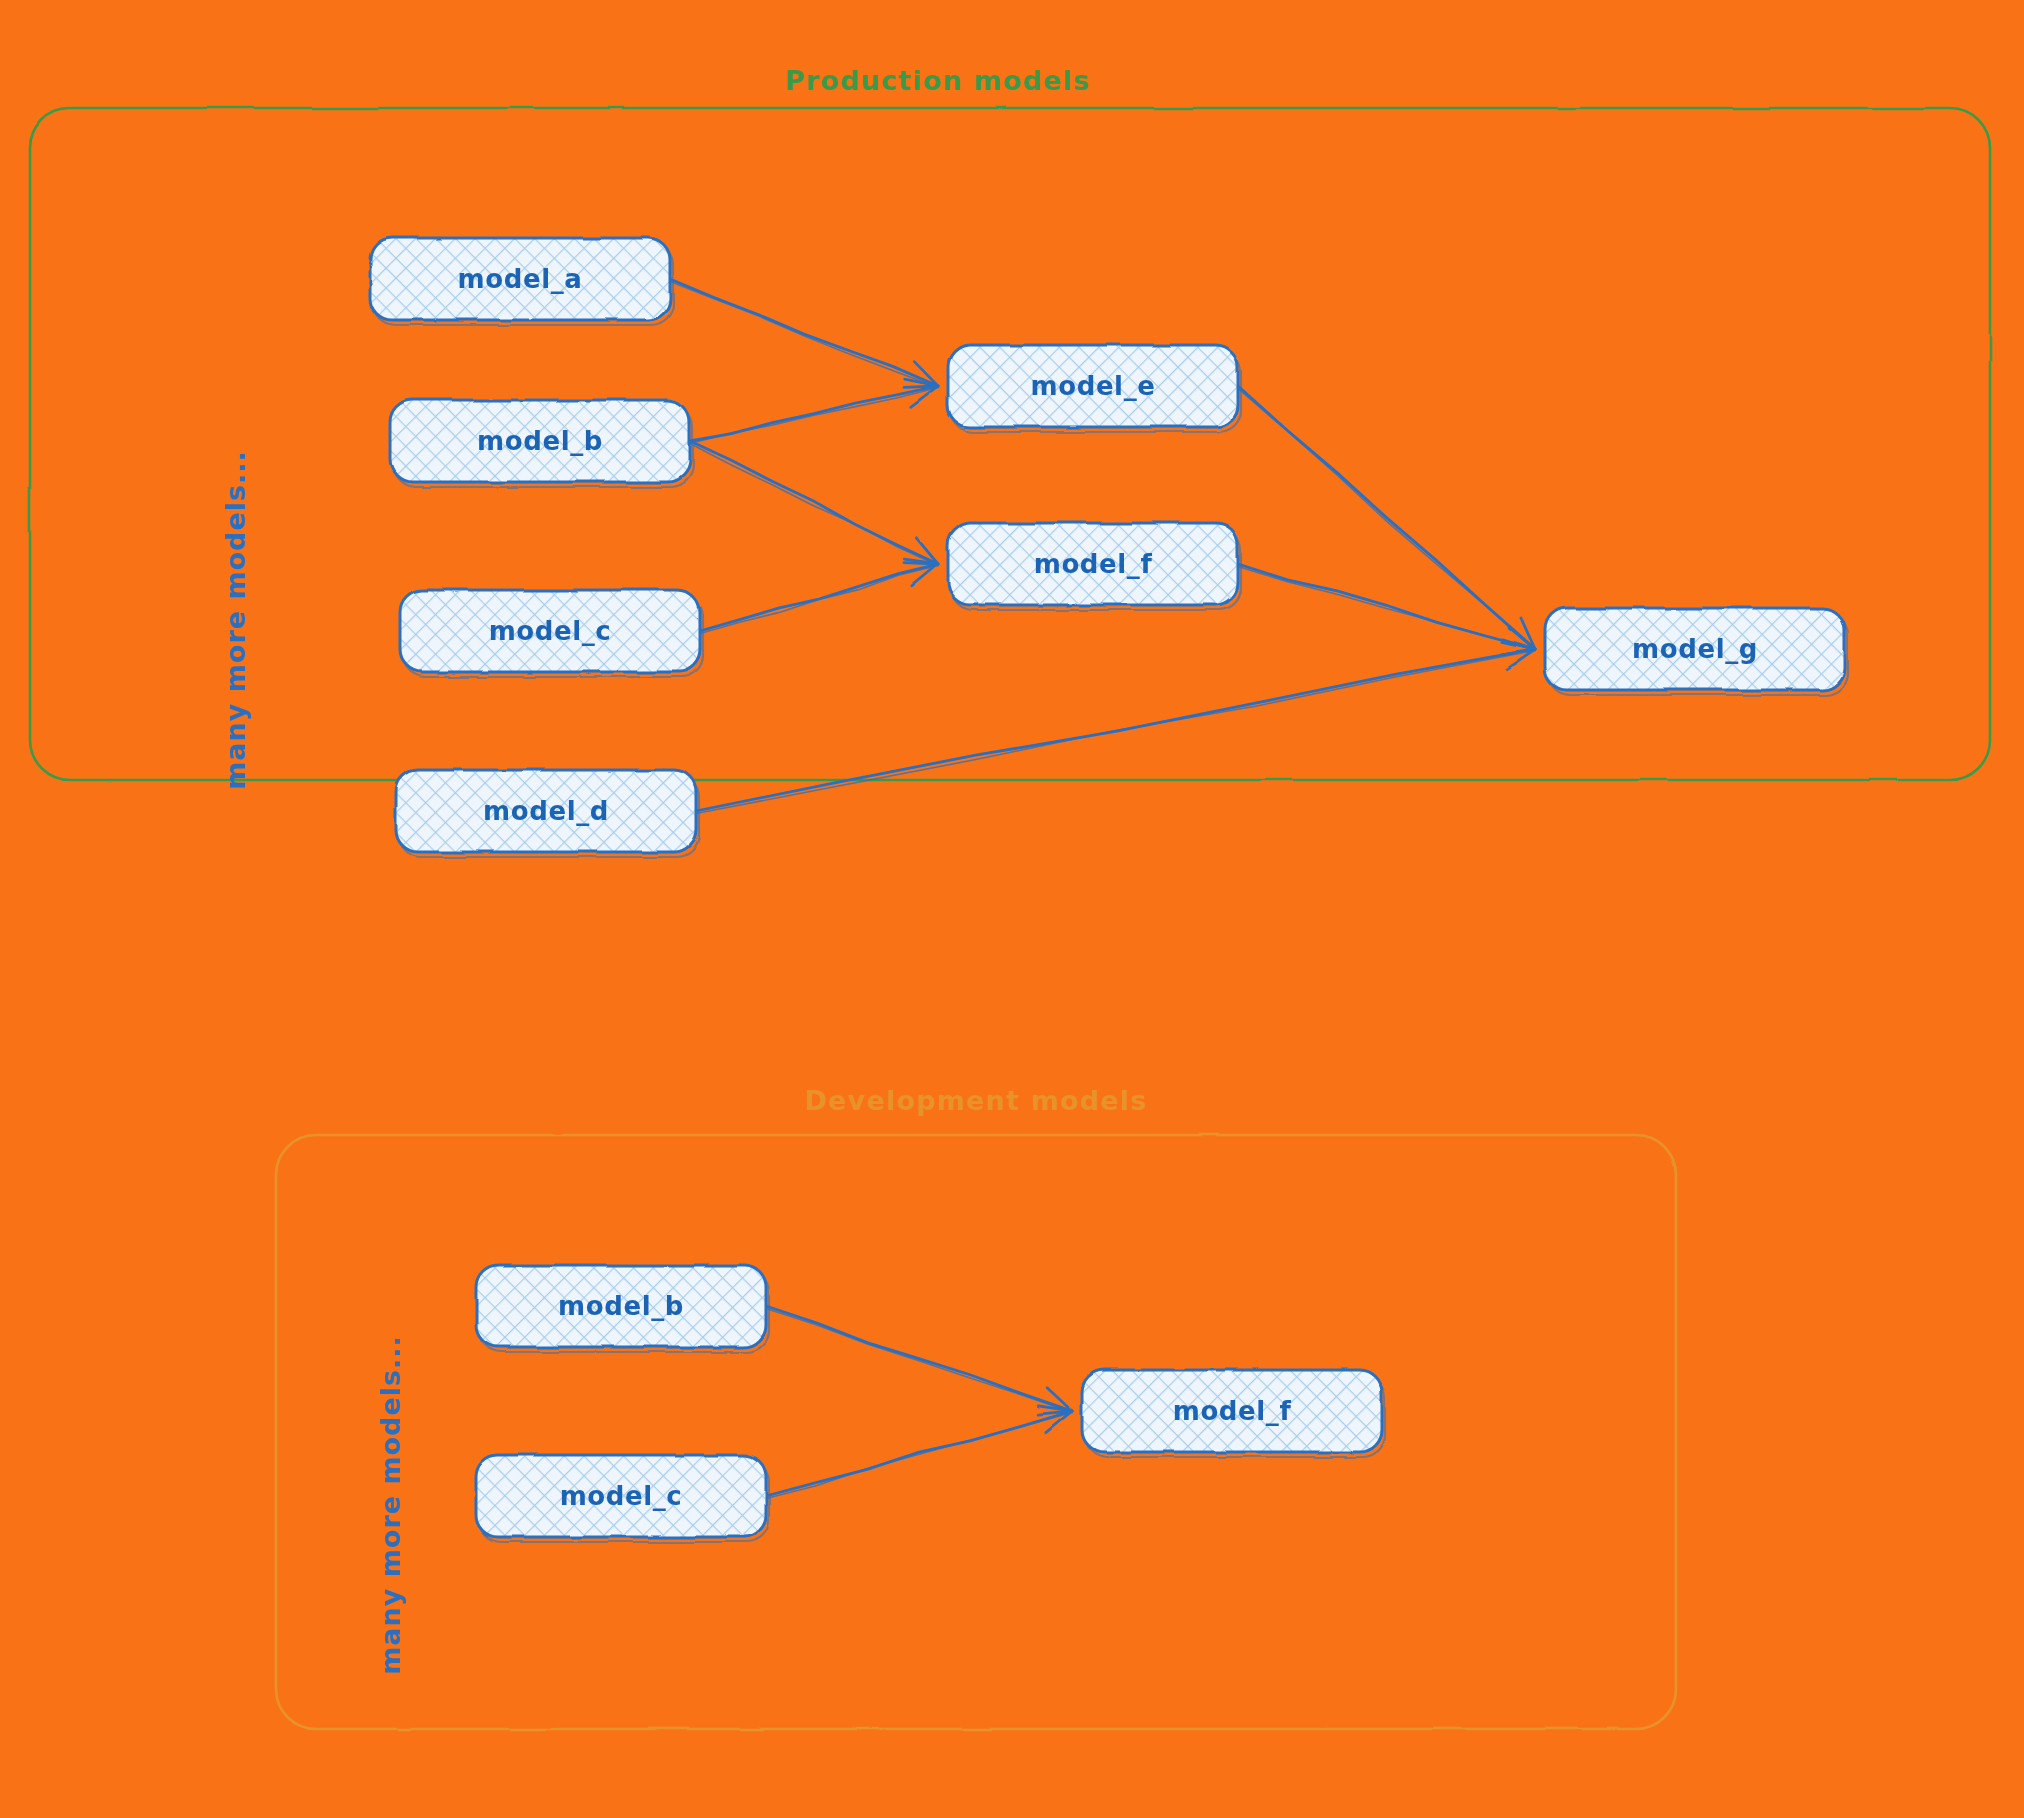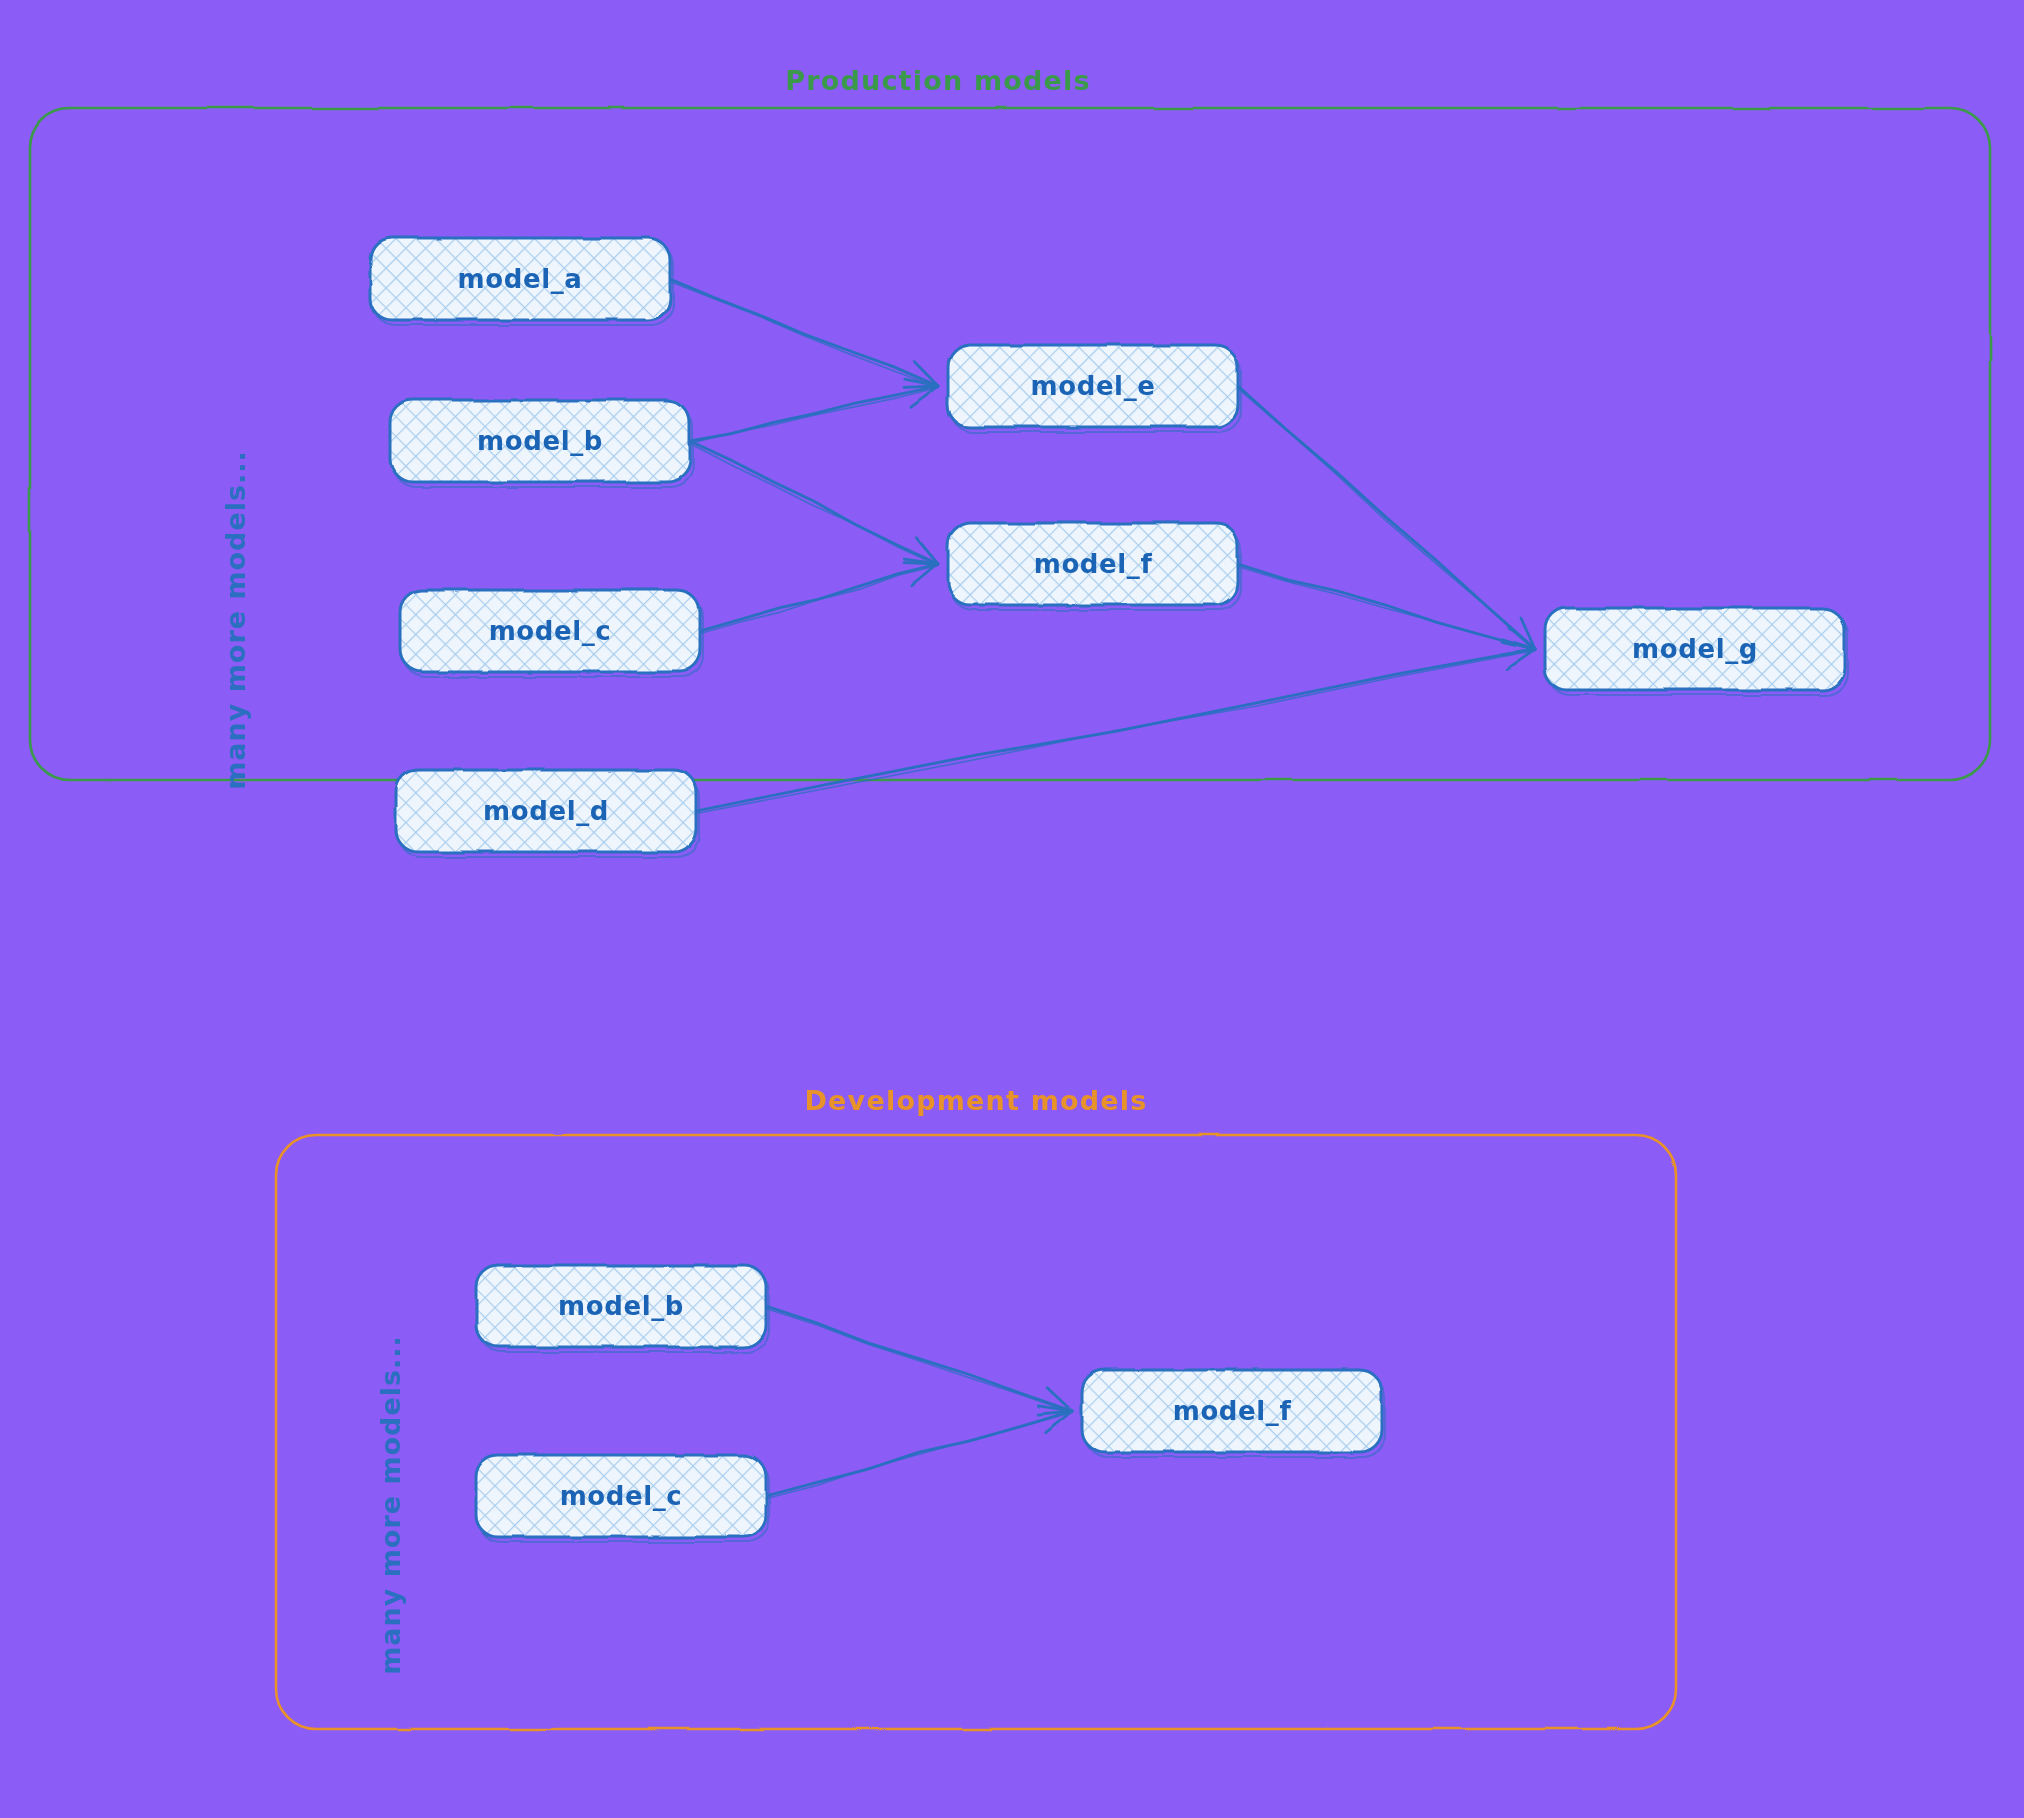--- a/index.html
+++ b/index.html
@@ -10,21 +10,21 @@
   body {
     width: 2024px;
     height: 1818px;
     font-family: "DejaVu Sans", sans-serif;
     overflow: hidden;
   }
   #canvas-root {
     position: relative;
     width: 2024px;
     height: 1818px;
-    background: #8b5cf6;
+    background: #f97316;
   }
   svg.diagram-svg {
     position: absolute;
     top: 0;
     left: 0;
     width: 2024px;
     height: 1818px;
   }
   .grp-title {
     font-family: "DejaVu Sans", sans-serif;

